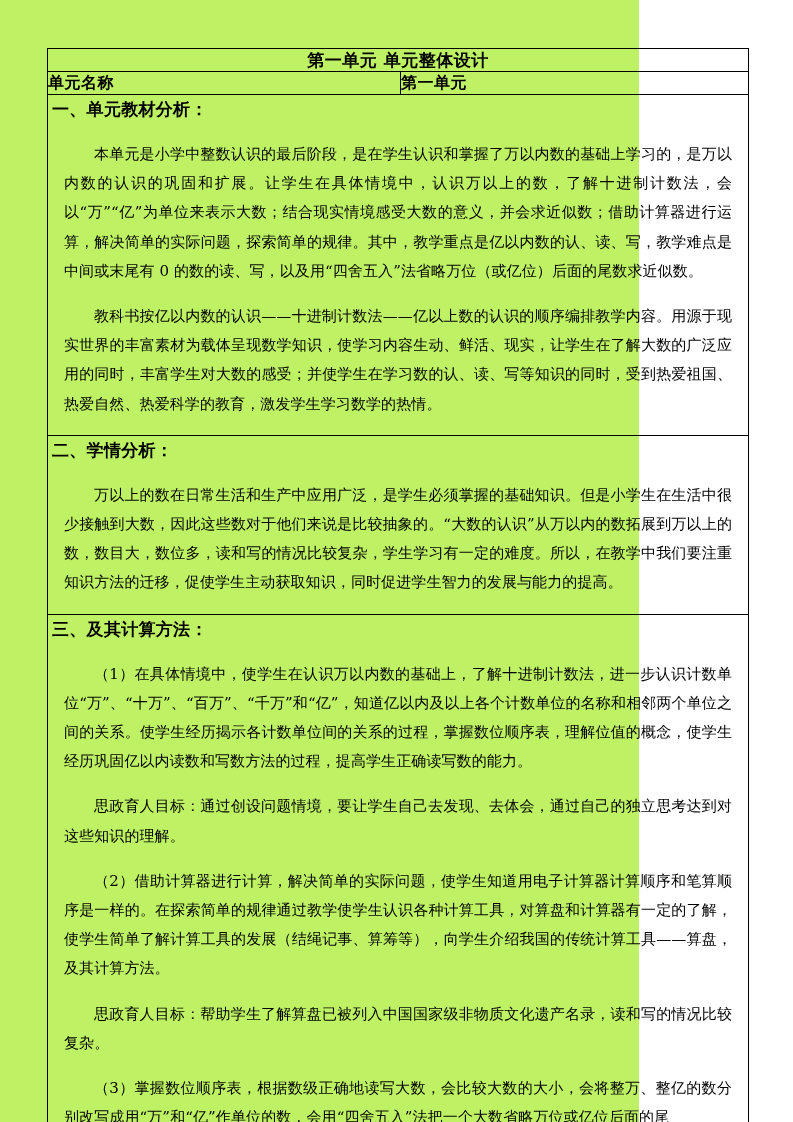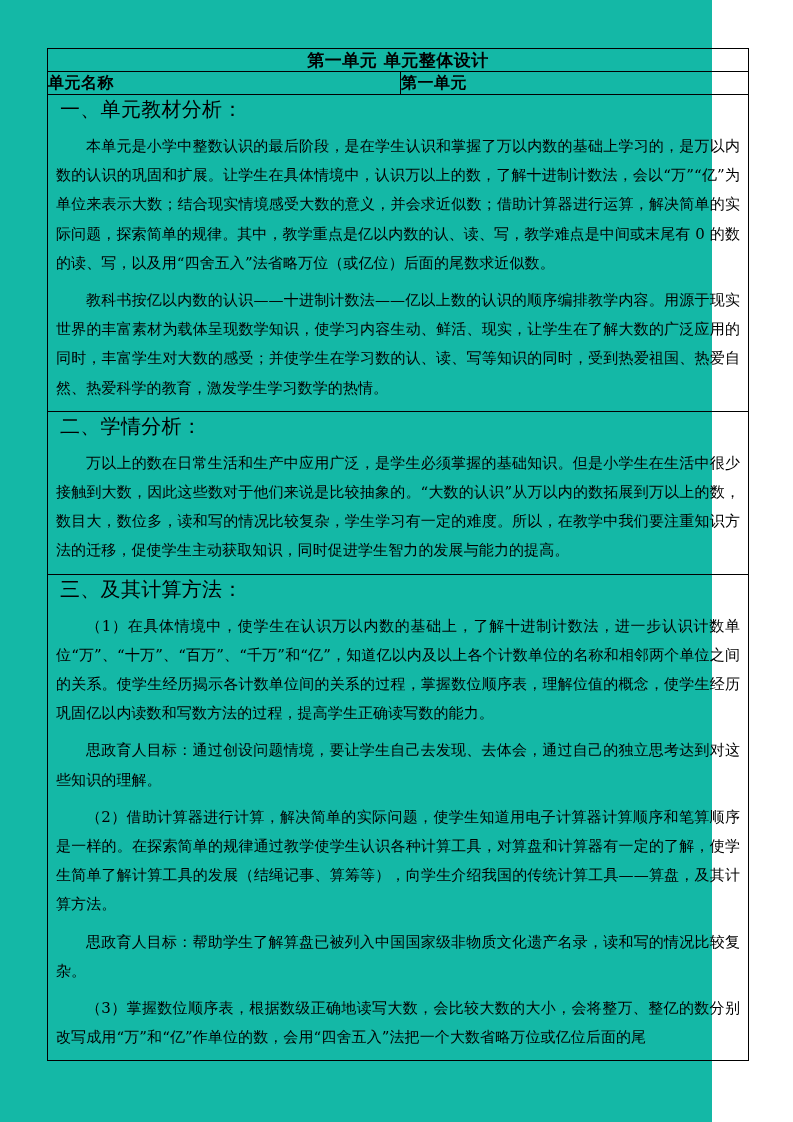--- a/index.html
+++ b/index.html
@@ -9,23 +9,23 @@
   }
   body {
     width: 793px;
     height: 1122px;
     font-family: "DejaVu Serif", "Liberation Serif", serif;
     color: #000000;
     overflow: hidden;
   }
   .page {
     position: relative;
-    width: 712px;
+    width: 639px;
     height: 1122px;
-    background: #14b8a6;
+    background: #bef264;
   }
   .doc-table {
     position: absolute;
     left: 47px;
     top: 48px;
     width: 701px;
     border-collapse: collapse;
     table-layout: fixed;
   }
   .doc-table td {
@@ -46,30 +46,30 @@
     font-weight: bold;
     font-size: 16px;
     line-height: 22px;
     padding: 13px 6px 14px 6px;
     letter-spacing: 0.5px;
   }
   .section-cell {
     padding: 9px 9px 11px 9px;
   }
   .section-heading {
-    font-weight: normal;
-    font-size: 20px;
+    font-weight: bold;
+    font-size: 17px;
     line-height: 29px;
-    margin: 0 0 0 12px;
+    margin: 0 0 0 4px;
     letter-spacing: 0.3px;
   }
   .para {
     font-size: 15px;
     line-height: 29.2px;
-    margin: 8px;
+    margin: 16px;
     text-align: justify;
     text-justify: inter-ideograph;
     text-indent: 2em;
     letter-spacing: 0.1px;
   }
 </style>
 </head>
 <body>
 
 <div class="page">

